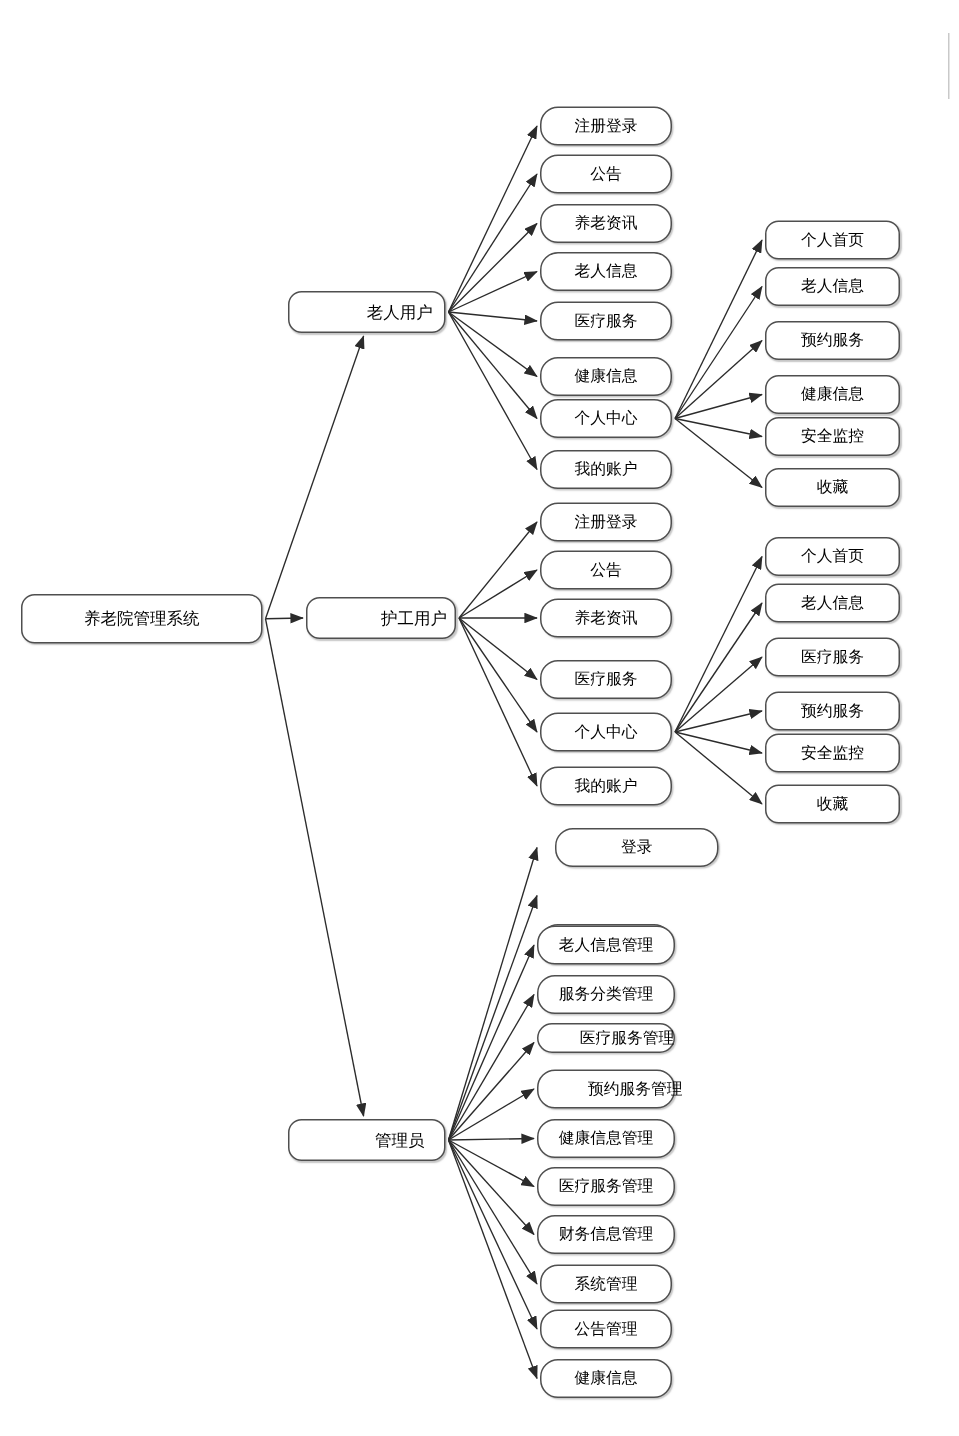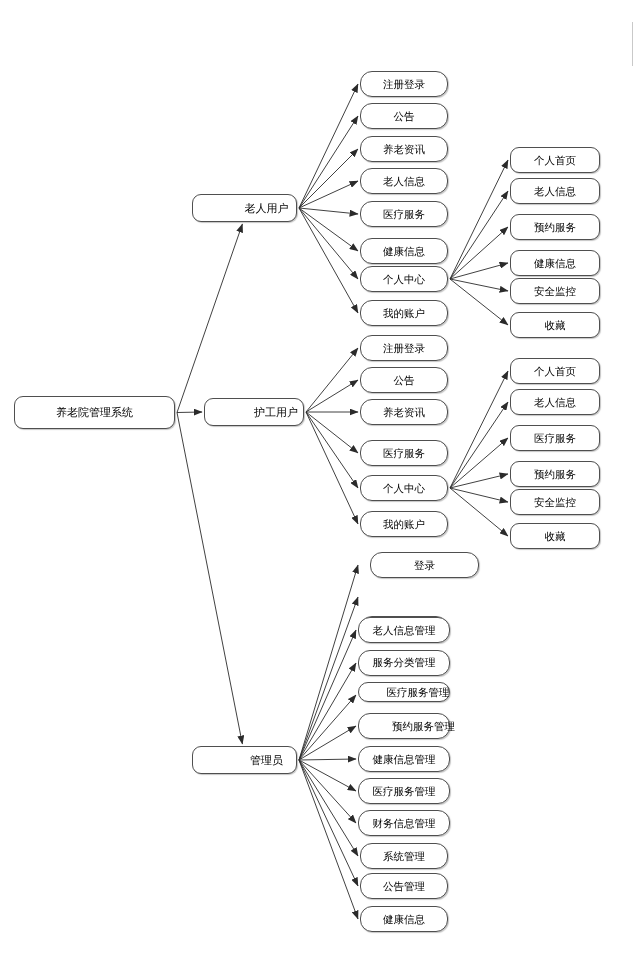--- a/index.html
+++ b/index.html
@@ -152,21 +152,21 @@
       <div class="node node-sub" style="left: 510px; top: 358px; width: 90px; height: 26px;">个人首页</div>
       <div class="node node-sub" style="left: 510px; top: 389px; width: 90px; height: 26px;">老人信息</div>
       <div class="node node-sub" style="left: 510px; top: 425px; width: 90px; height: 26px;">医疗服务</div>
       <div class="node node-sub" style="left: 510px; top: 461px; width: 90px; height: 26px;">预约服务</div>
       <div class="node node-sub" style="left: 510px; top: 489px; width: 90px; height: 26px;">安全监控</div>
       <div class="node node-sub" style="left: 510px; top: 523px; width: 90px; height: 26px;">收藏</div>
       <div class="node node-branch" style="left: 192px; top: 746px; width: 105px; height: 28px;">管理员</div>
       <div class="node node-leaf" style="left: 360px; top: 552px; width: 109px; height: 26px; margin-left: 10px;">登录</div>
       <div class="node node-leaf" style="left: 360px; top: 584px; width: 88px; height: 26px; margin-top: 32px;">系统用户</div>
       <div class="node node-leaf" style="left: 358px; top: 617px; width: 92px; height: 26px;">老人信息管理</div>
-      <div class="node node-leaf" style="left: 358px; top: 650px; width: 92px; height: 26px; font-family: Liberation Mono, monospace;">服务分类管理</div>
+      <div class="node node-leaf" style="left: 358px; top: 650px; width: 92px; height: 26px;">服务分类管理</div>
       <div class="node node-leaf" style="left: 358px; top: 682px; width: 92px; height: 20px; padding-left: 28px;">医疗服务管理</div>
       <div class="node node-leaf" style="left: 358px; top: 713px; width: 92px; height: 26px; padding-left: 39px;">预约服务管理</div>
       <div class="node node-leaf" style="left: 358px; top: 746px; width: 92px; height: 26px;">健康信息管理</div>
       <div class="node node-leaf" style="left: 358px; top: 778px; width: 92px; height: 26px;">医疗服务管理</div>
       <div class="node node-leaf" style="left: 358px; top: 810px; width: 92px; height: 26px;">财务信息管理</div>
       <div class="node node-leaf" style="left: 360px; top: 843px; width: 88px; height: 26px;">系统管理</div>
       <div class="node node-leaf" style="left: 360px; top: 873px; width: 88px; height: 26px;">公告管理</div>
       <div class="node node-leaf" style="left: 360px; top: 906px; width: 88px; height: 26px;">健康信息</div>
     </div>
 

